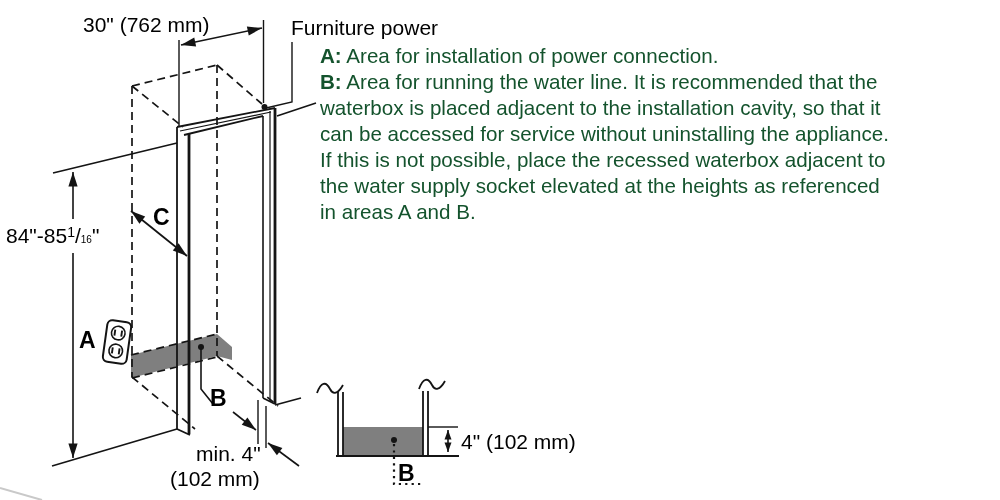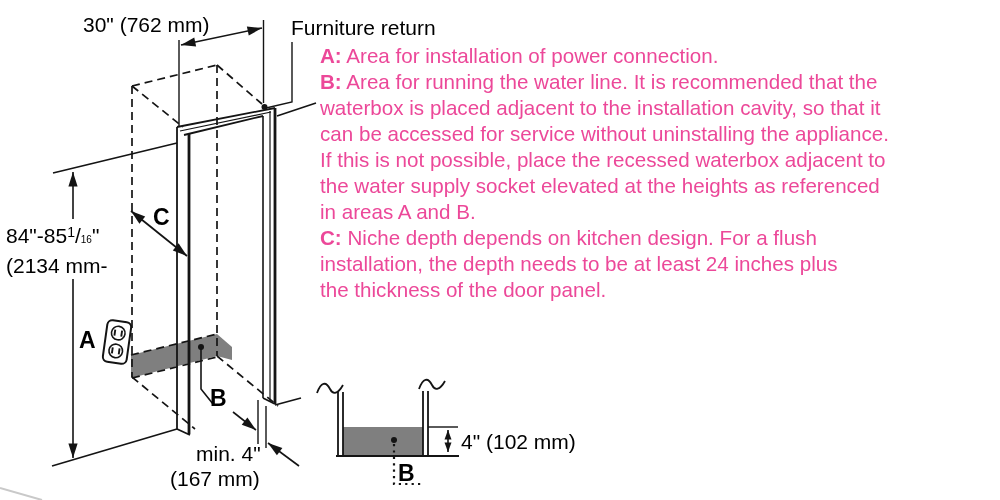--- a/index.html
+++ b/index.html
@@ -13,21 +13,21 @@
   .dim{font-size:21px;line-height:24px;}
   .letter{font-size:23px;font-weight:bold;line-height:24px;}
   .height-label{
     position:absolute;left:6px;top:219px;width:122px;background:#fff;
     font-size:21px;line-height:26px;
   }
   .height-label sup{font-size:14px;vertical-align:6px;}
   .height-label .den{font-size:10px;}
   .text-panel{
     position:absolute;left:320px;top:43px;width:680px;
-    font-size:20.6px;line-height:26px;color:#ec4899;
+    font-size:20.6px;line-height:26px;color:#14532d;
   }
   .text-panel p{margin:0;}
   .text-panel p.para-gap{margin-top:9px;}
   .text-panel b{font-weight:bold;}
 </style>
 </head>
 <body>
 
 <div id="stage">
 
@@ -134,38 +134,36 @@
       <line x1="448" y1="430" x2="448" y2="452" stroke="#141414" stroke-width="1.6" marker-start="url(#ahs)" marker-end="url(#ahs)"></line>
       <circle cx="394" cy="440" r="3" fill="#141414"></circle>
       <polyline points="394,444 394,484 422,484" fill="none" stroke="#141414" stroke-width="2.2" stroke-dasharray="2.2 4.2"></polyline>
     </g>
 
     <line x1="0" y1="488" x2="42" y2="500" stroke="#c9c9c9" stroke-width="2"></line>
   </svg>
 
   <div class="lbl dim" style="left:83px;top:13px;">30" (762 mm)</div>
 
-  <div class="lbl dim" style="left:291px;top:16px;">Furniture return</div>
+  <div class="lbl dim" style="left:291px;top:16px;">Furniture power</div>
 
   <div class="height-label">
     <div><span>84"-85</span><sup>1</sup><span>/</span><span class="den">16</span><span>"</span></div>
-    <div>(2134 mm-</div>
   </div>
 
   <div class="lbl letter" style="left:79px;top:328px;">A</div>
 
   <div class="lbl letter" style="left:153px;top:205px;">C</div>
 
   <div class="lbl letter" style="left:210px;top:386px;">B</div>
 
   <div class="lbl dim" style="left:196px;top:442px;">min. 4"</div>
-  <div class="lbl dim" style="left:170px;top:467px;">(167 mm)</div>
+  <div class="lbl dim" style="left:170px;top:467px;">(102 mm)</div>
 
   <div class="lbl dim" style="left:461px;top:430px;">4" (102 mm)</div>
   <div class="lbl letter" style="left:398px;top:461px;">B</div>
 
   <div class="text-panel">
       <p><b>A:</b> Area for installation of power connection.</p>
       <p><b>B:</b> Area for running the water line. It is recommended that the<br>waterbox is placed adjacent to the installation cavity, so that it<br>can be accessed for service without uninstalling the appliance.<br>If this is not possible, place the recessed waterbox adjacent to<br>the water supply socket elevated at the heights as referenced<br>in areas A and B.</p>
-      <p><b>C:</b> Niche depth depends on kitchen design. For a flush<br>installation, the depth needs to be at least 24 inches plus<br>the thickness of the door panel.</p>
     </div>
 
 </div>
 
 </body></html>

